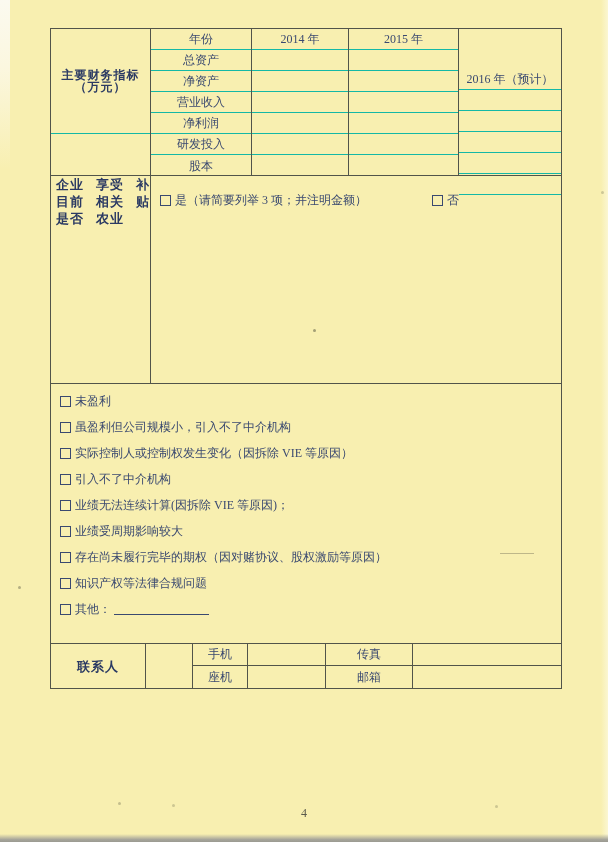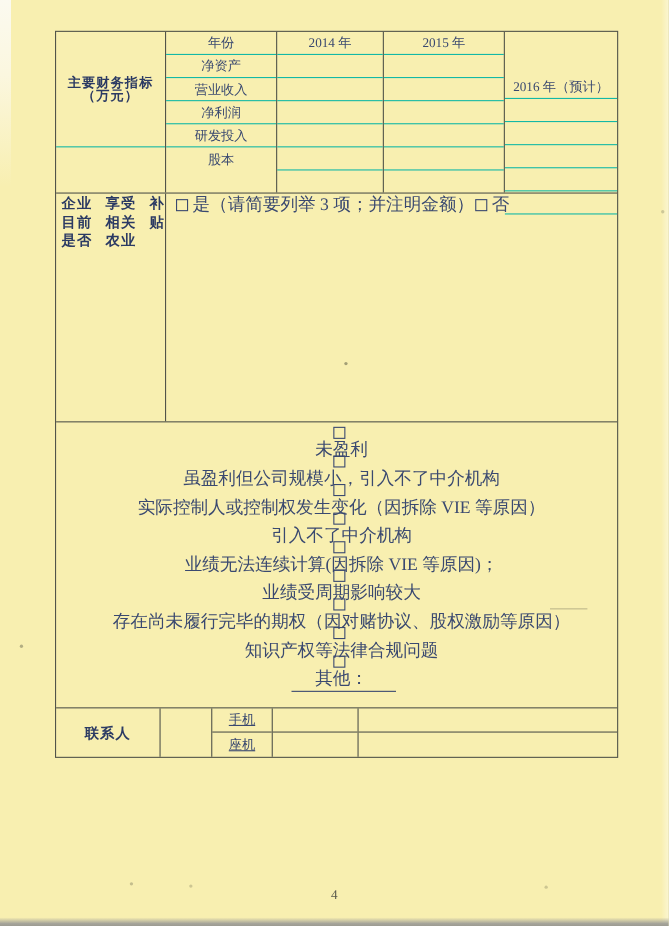--- a/index.html
+++ b/index.html
@@ -64,47 +64,46 @@
   
   .side{
     width:100px;flex:0 0 100px;border-right:1px solid #52544a;
     display:flex;justify-content:center;
     padding-left:5px;
   }
   .content{flex:1;position:relative;}
   .subsidy{height:208px;}
   .problems{height:260px;}
   .optrow{
-    position:relative;margin-left:9px;
-    font-size:16px;display:flex;align-items:center;
+    position:relative;margin-top:16px;margin-left:9px;
+    font-size:12px;display:flex;align-items:center;
   }
   .opt{display:inline-flex;align-items:center;}
   .opt.no{position:absolute;left:272px;top:0;}
   .cb{
     display:inline-block;width:9px;height:9px;flex:0 0 9px;
     border:1px solid #3a4970;margin-right:4px;background:transparent;
   }
   .items{padding-top:4px;}
   .item{
     height:26px;display:flex;align-items:center;
-    margin-left:9px;font-size:16px;flex-direction:column;
+    margin-left:9px;font-size:12px;
   }
   .blank-line{
     display:inline-block;width:95px;height:11px;margin-left:3px;
     border-bottom:1px solid #3a4970;
   }
   
   .contact{height:44px;}
   .ccol{display:flex;flex-direction:column;}
   .ccol.rborder{border-right:1px solid #52544a;}
   .ccol.span{justify-content:center;align-items:center;text-align:right;}
   .ccell{
     height:22px;flex:0 0 22px;display:flex;align-items:center;justify-content:center;
     font-size:12px;
-    text-decoration:underline;
   }
   .ccell.top{border-bottom:1px solid #52544a;}
   .w95{width:95px;flex:0 0 95px;}
   .w47{width:47px;flex:0 0 47px;}
   .w55{width:55px;flex:0 0 55px;}
   .w78{width:78px;flex:0 0 78px;}
   .w87{width:87px;flex:0 0 87px;}
   .w150{flex:1;}
   .page-num{
     position:absolute;left:0;top:806px;width:608px;
@@ -128,20 +127,21 @@
     <div class="sec bordered fin">
       <div class="col rborder" style="width:100px;flex:0 0 100px;">
         <div class="cell label-cell big bold-label">
           <div>主要财务指标</div>
           <div>（万元）</div>
         </div>
         <div class="cell label-cell small"></div>
       </div>
       <div class="col rborder" style="width:101px;flex:0 0 101px;">
         <div class="cell">年份</div>
+        <div class="cell">总资产</div>
         <div class="cell">净资产</div>
         <div class="cell">营业收入</div>
         <div class="cell">净利润</div>
         <div class="cell">研发投入</div>
         <div class="cell last">股本</div>
       </div>
       <div class="col rborder" style="width:97px;flex:0 0 97px;">
         <div class="cell">2014 年</div>
         <div class="cell"></div>
         <div class="cell"></div>
@@ -237,20 +237,24 @@
     <div class="sec contact">
       <div class="ccol span rborder w95 bold-label">联系人</div>
       <div class="ccol span rborder w47"></div>
       <div class="ccol rborder w55">
         <div class="ccell top">手机</div>
         <div class="ccell">座机</div>
       </div>
       <div class="ccol rborder w78">
         <div class="ccell top"></div>
         <div class="ccell"></div>
+      </div>
+      <div class="ccol rborder w87">
+        <div class="ccell top">传真</div>
+        <div class="ccell">邮箱</div>
       </div>
       <div class="ccol w150">
         <div class="ccell top"></div>
         <div class="ccell"></div>
       </div>
     </div>
 
   </div>
 
   <div class="faint-dash"></div>

